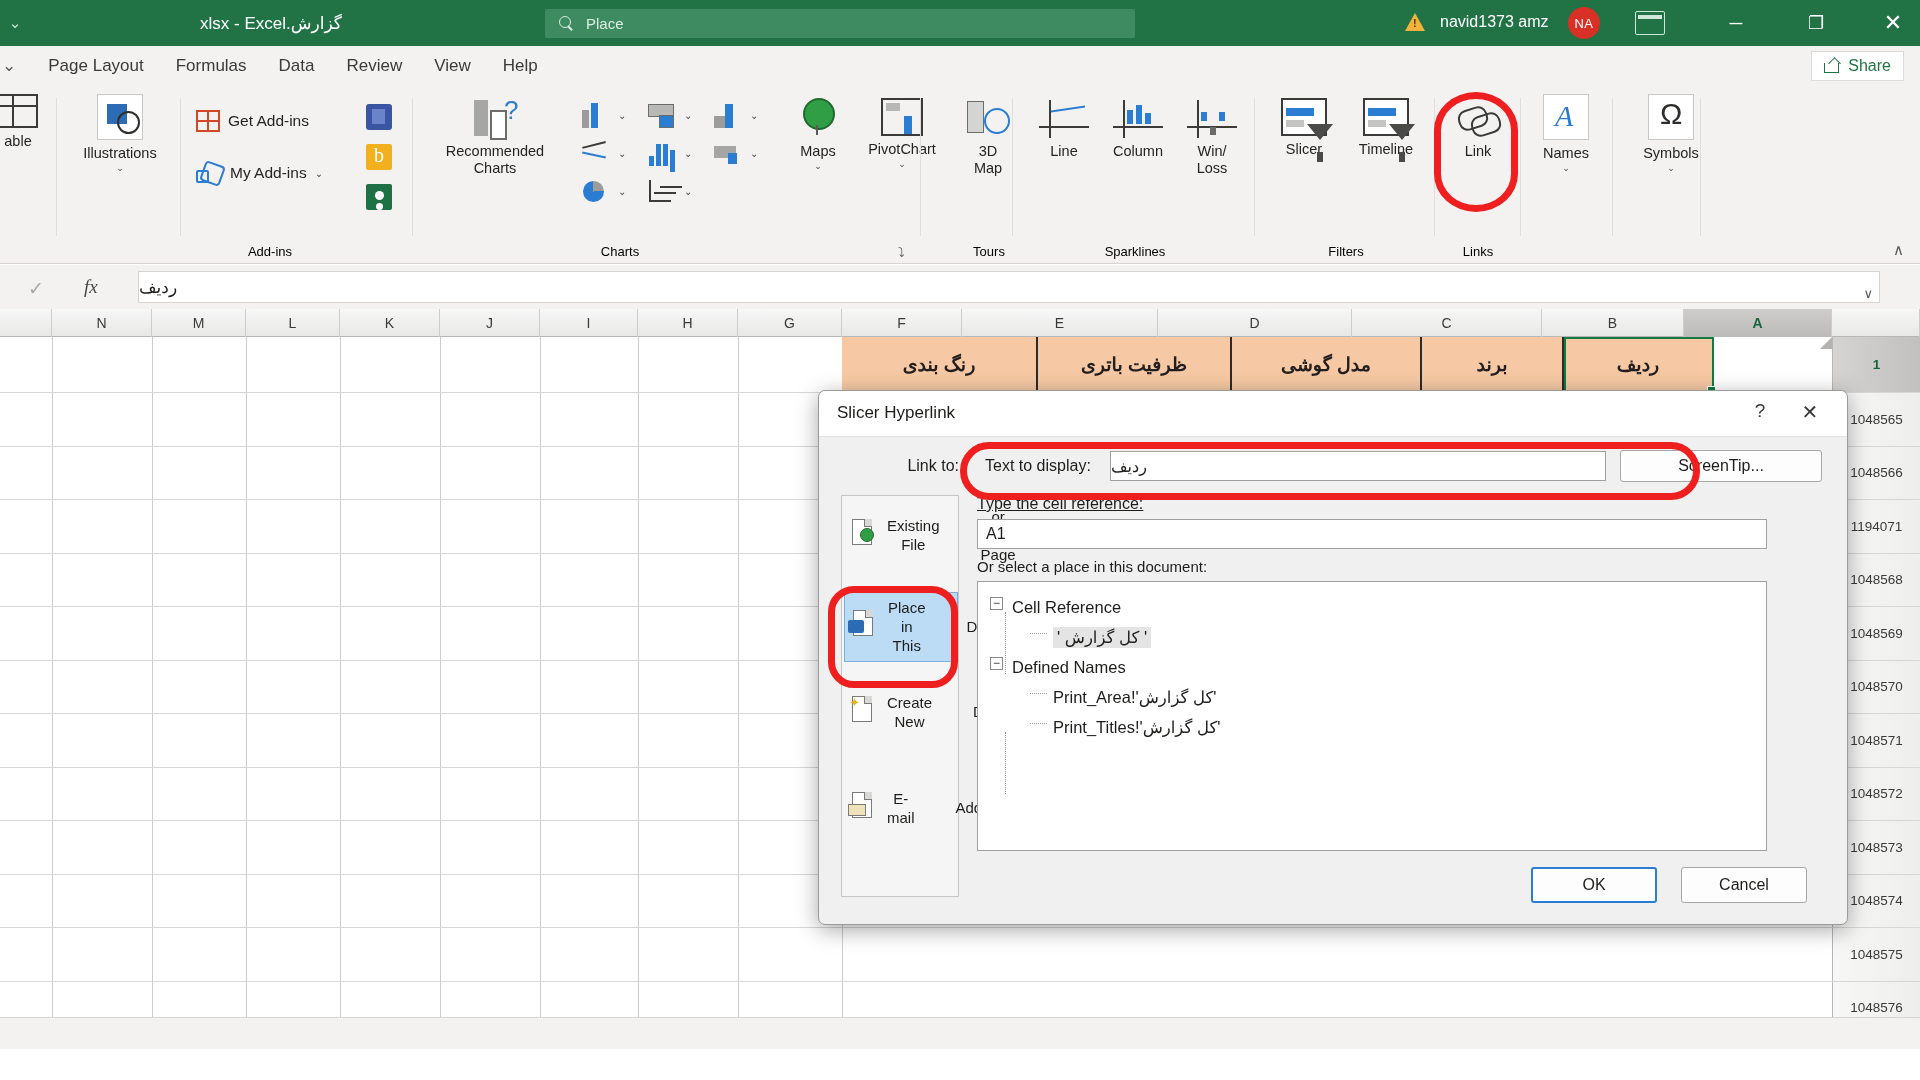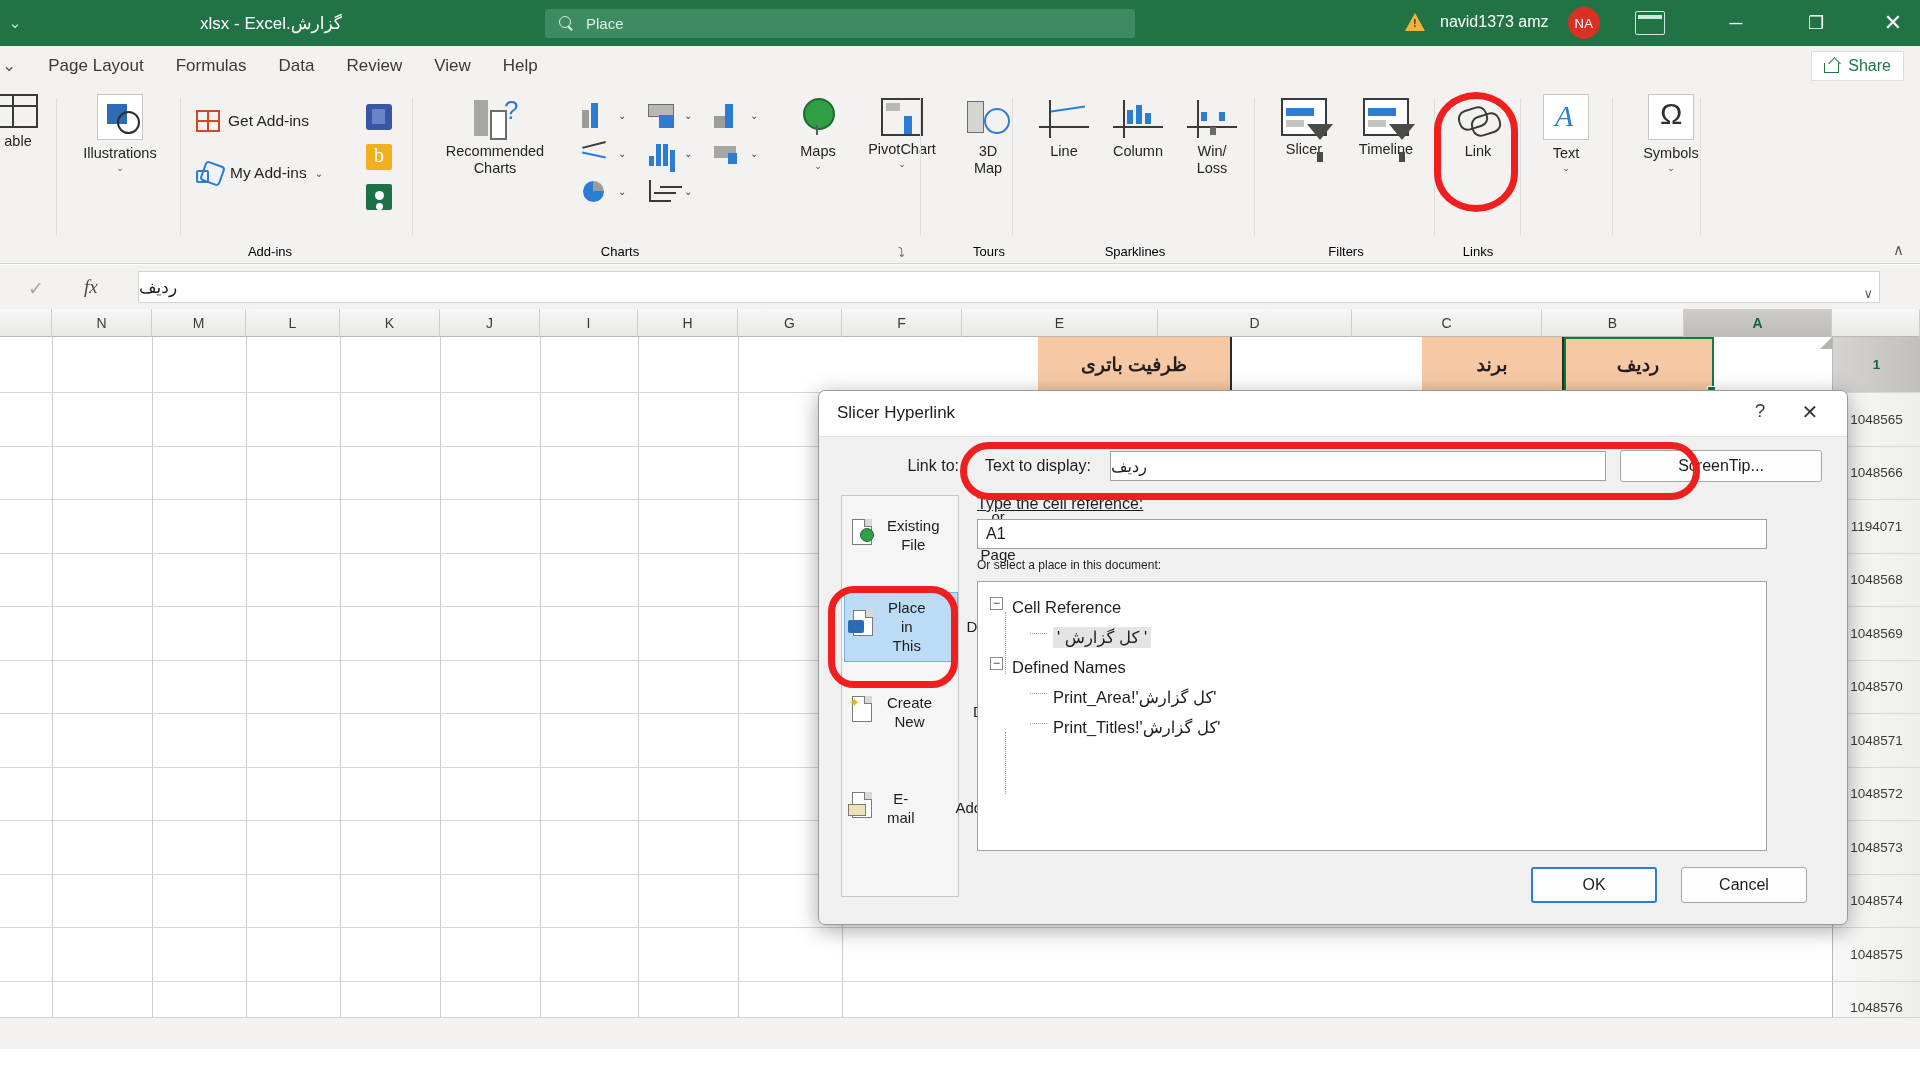--- a/index.html
+++ b/index.html
@@ -361,21 +361,21 @@
   .badge-hand { position:absolute; left:1px; top:10px; width:16px; height:13px; background:#2b6cb5; border-radius:2px;}
   .badge-star { position:absolute; left:3px; top:-1px; font-size:13px; color:#e8b220; }
   .badge-env { position:absolute; left:2px; top:12px; width:18px; height:12px; background:#f0e2b8; border:1.4px solid #7a7a78;}
 
   .lbl-cellref { position: absolute; left: 158px; top: 104px; font-size: 16px; text-decoration: underline; }
   .cellref-input {
     position: absolute; left: 158px; top: 128px; width: 790px; height: 30px;
     background: #ffffff; border: 1px solid #a0a0a0;
     display: flex; align-items: center; padding-left: 8px; font-size: 16px;
   }
-  .lbl-place { position: absolute; left: 158px; top: 167px; font-size: 12px; }
+  .lbl-place { position: absolute; left: 158px; top: 167px; font-size: 15px; }
   .treebox {
     position: absolute; left: 158px; top: 190px; width: 790px; height: 270px;
     background: #ffffff; border: 1px solid #a0a0a0; overflow: hidden; padding: 6px 0 0 6px;
   }
   .tnode { position: relative; display: flex; align-items: center; height: 30px; font-size: 16.5px; }
   .tnode.lvl0 { padding-left: 6px; }
   .tnode.lvl1 { padding-left: 46px; }
   .expander {
     width: 13px; height: 13px; border: 1px solid #8a8a88; background: #fff;
     display: flex; align-items: center; justify-content: center;
@@ -606,21 +606,21 @@
         <span class="lbl">Link</span>
       </div>
       <div class="glabel">Links</div>
     </div>
 
     <div class="rsep" style="left:1520px;"></div>
 
     <div class="rgroup" style="left:1528px; width:200px;">
       <div class="bigbtn" style="left:0px; top:8px; width:76px;">
         <span class="icon-box ic-text"></span>
-        <span class="lbl">Text</span>
+        <span class="lbl">Names</span>
         <span class="chev">⌄</span>
       </div>
       <div class="rsep" style="left:84px;"></div>
       <div class="bigbtn" style="left:96px; top:8px; width:94px;">
         <span class="icon-box ic-sym"></span>
         <span class="lbl">Symbols</span>
         <span class="chev">⌄</span>
       </div>
     </div>
 
@@ -665,21 +665,23 @@
       <div class="grow" style="height:56px;">
         <div class="rnum sel">1</div>
         <div class="vline" style="left:52px;"></div>
           <div class="vline" style="left:152px;"></div>
         <div class="vline" style="left:246px;"></div>
           <div class="vline" style="left:340px;"></div>
         <div class="vline" style="left:440px;"></div>
           <div class="vline" style="left:540px;"></div>
         <div class="vline" style="left:638px;"></div>
           <div class="vline" style="left:738px;"></div>
+        <div class="hdrcell" style="left:842px; width:196px;">رنگ بندی</div>
         <div class="hdrcell" style="left:1038px; width:194px;">ظرفیت باتری</div>
+        <div class="hdrcell" style="left:1232px; width:190px;">مدل گوشی</div>
         <div class="hdrcell" style="left:1422px; width:142px;">برند</div>
         <div class="hdrcell" style="left:1564px; width:148px; border-right:none;">ردیف</div>
         <div class="selcell" style="left:1564px; top:0px; width:150px; height:56px;"></div>
         <div class="corner-tri"></div>
       </div>
 
       <div class="grow">
         <div class="rnum">1048565</div>
         <div class="vline" style="left:52px;"></div>
           <div class="vline" style="left:152px;"></div>

